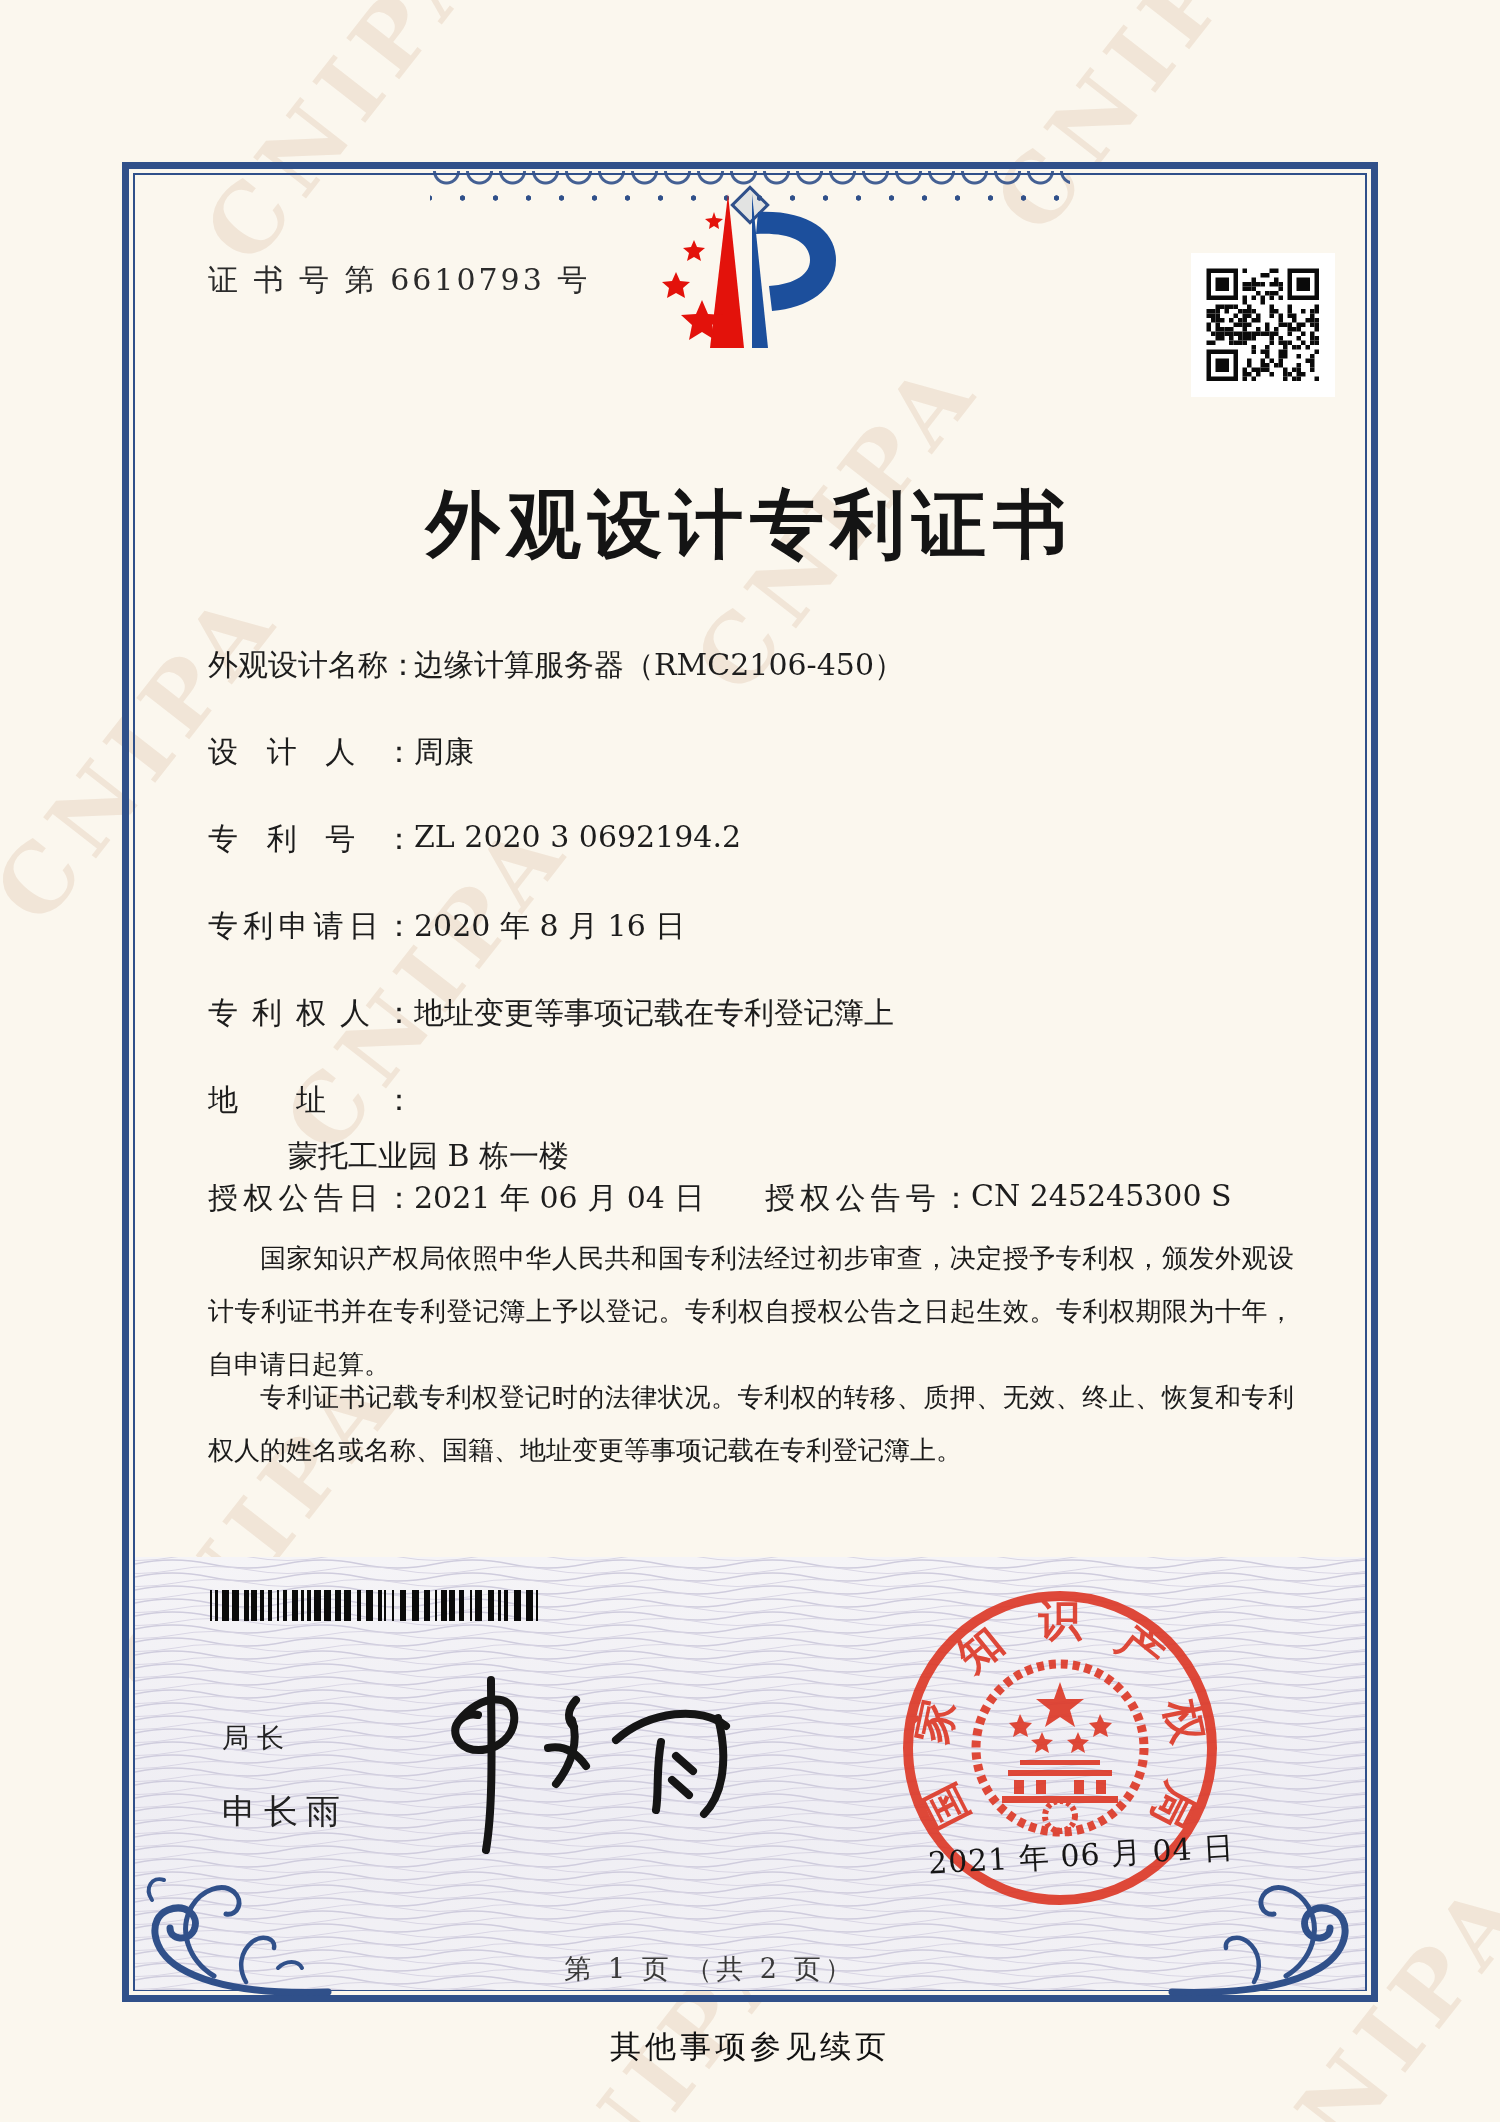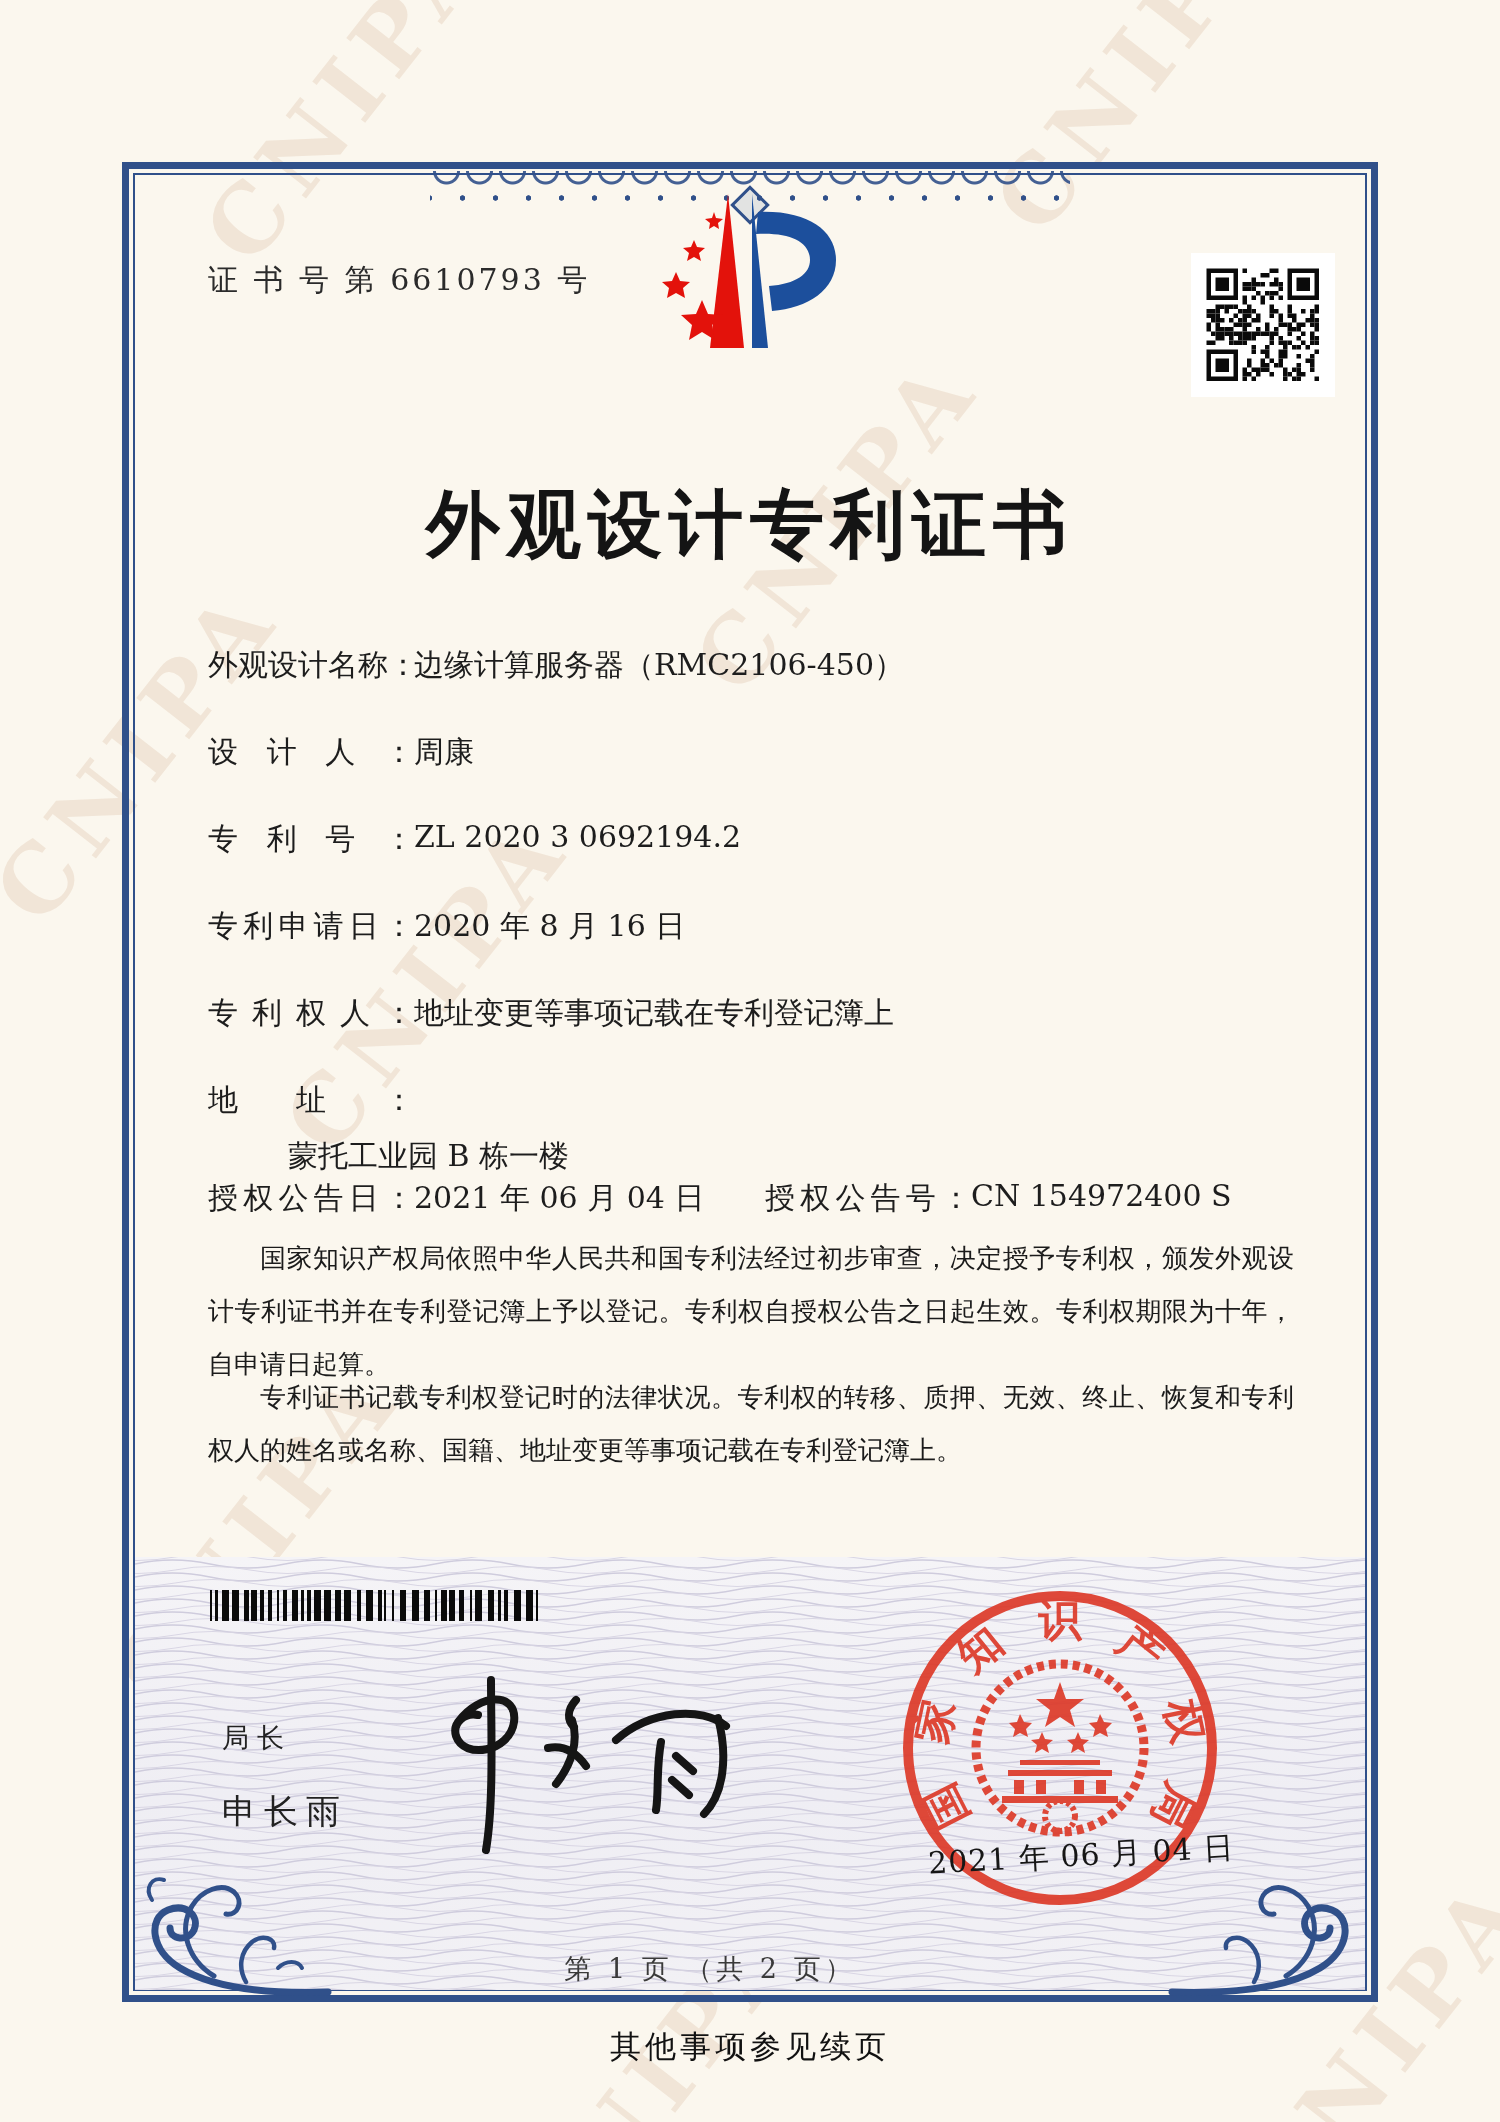--- a/index.html
+++ b/index.html
@@ -446,21 +446,21 @@
         <span>：</span>
       </span><span class="fvalue">2021 年 06 月 04 日</span>
     <span class="grant-col2">
       <span class="flabel">
           <span>授</span>
           <span>权</span>
           <span>公</span>
           <span>告</span>
           <span>号</span>
           <span>：</span>
-        </span><span class="fvalue">CN 154972400 S</span>
+        </span><span class="fvalue">CN 245245300 S</span>
     </span>
   </div>
 
   <div class="para z3" style="top:1232px;">国家知识产权局依照中华人民共和国专利法经过初步审查，决定授予专利权，颁发外观设计专利证书并在专利登记簿上予以登记。专利权自授权公告之日起生效。专利权期限为十年，自申请日起算。</div>
   <div class="para z3" style="top:1371px;">专利证书记载专利权登记时的法律状况。专利权的转移、质押、无效、终止、恢复和专利权人的姓名或名称、国籍、地址变更等事项记载在专利登记簿上。</div>
 
   <div class="barcode z5">
     <svg id="barcode-svg" width="334" height="31" xmlns="http://www.w3.org/2000/svg">
         <rect x="0" y="0" width="2" height="31" fill="#0a0a0a"></rect>
         <rect x="5" y="0" width="3" height="31" fill="#0a0a0a"></rect>

